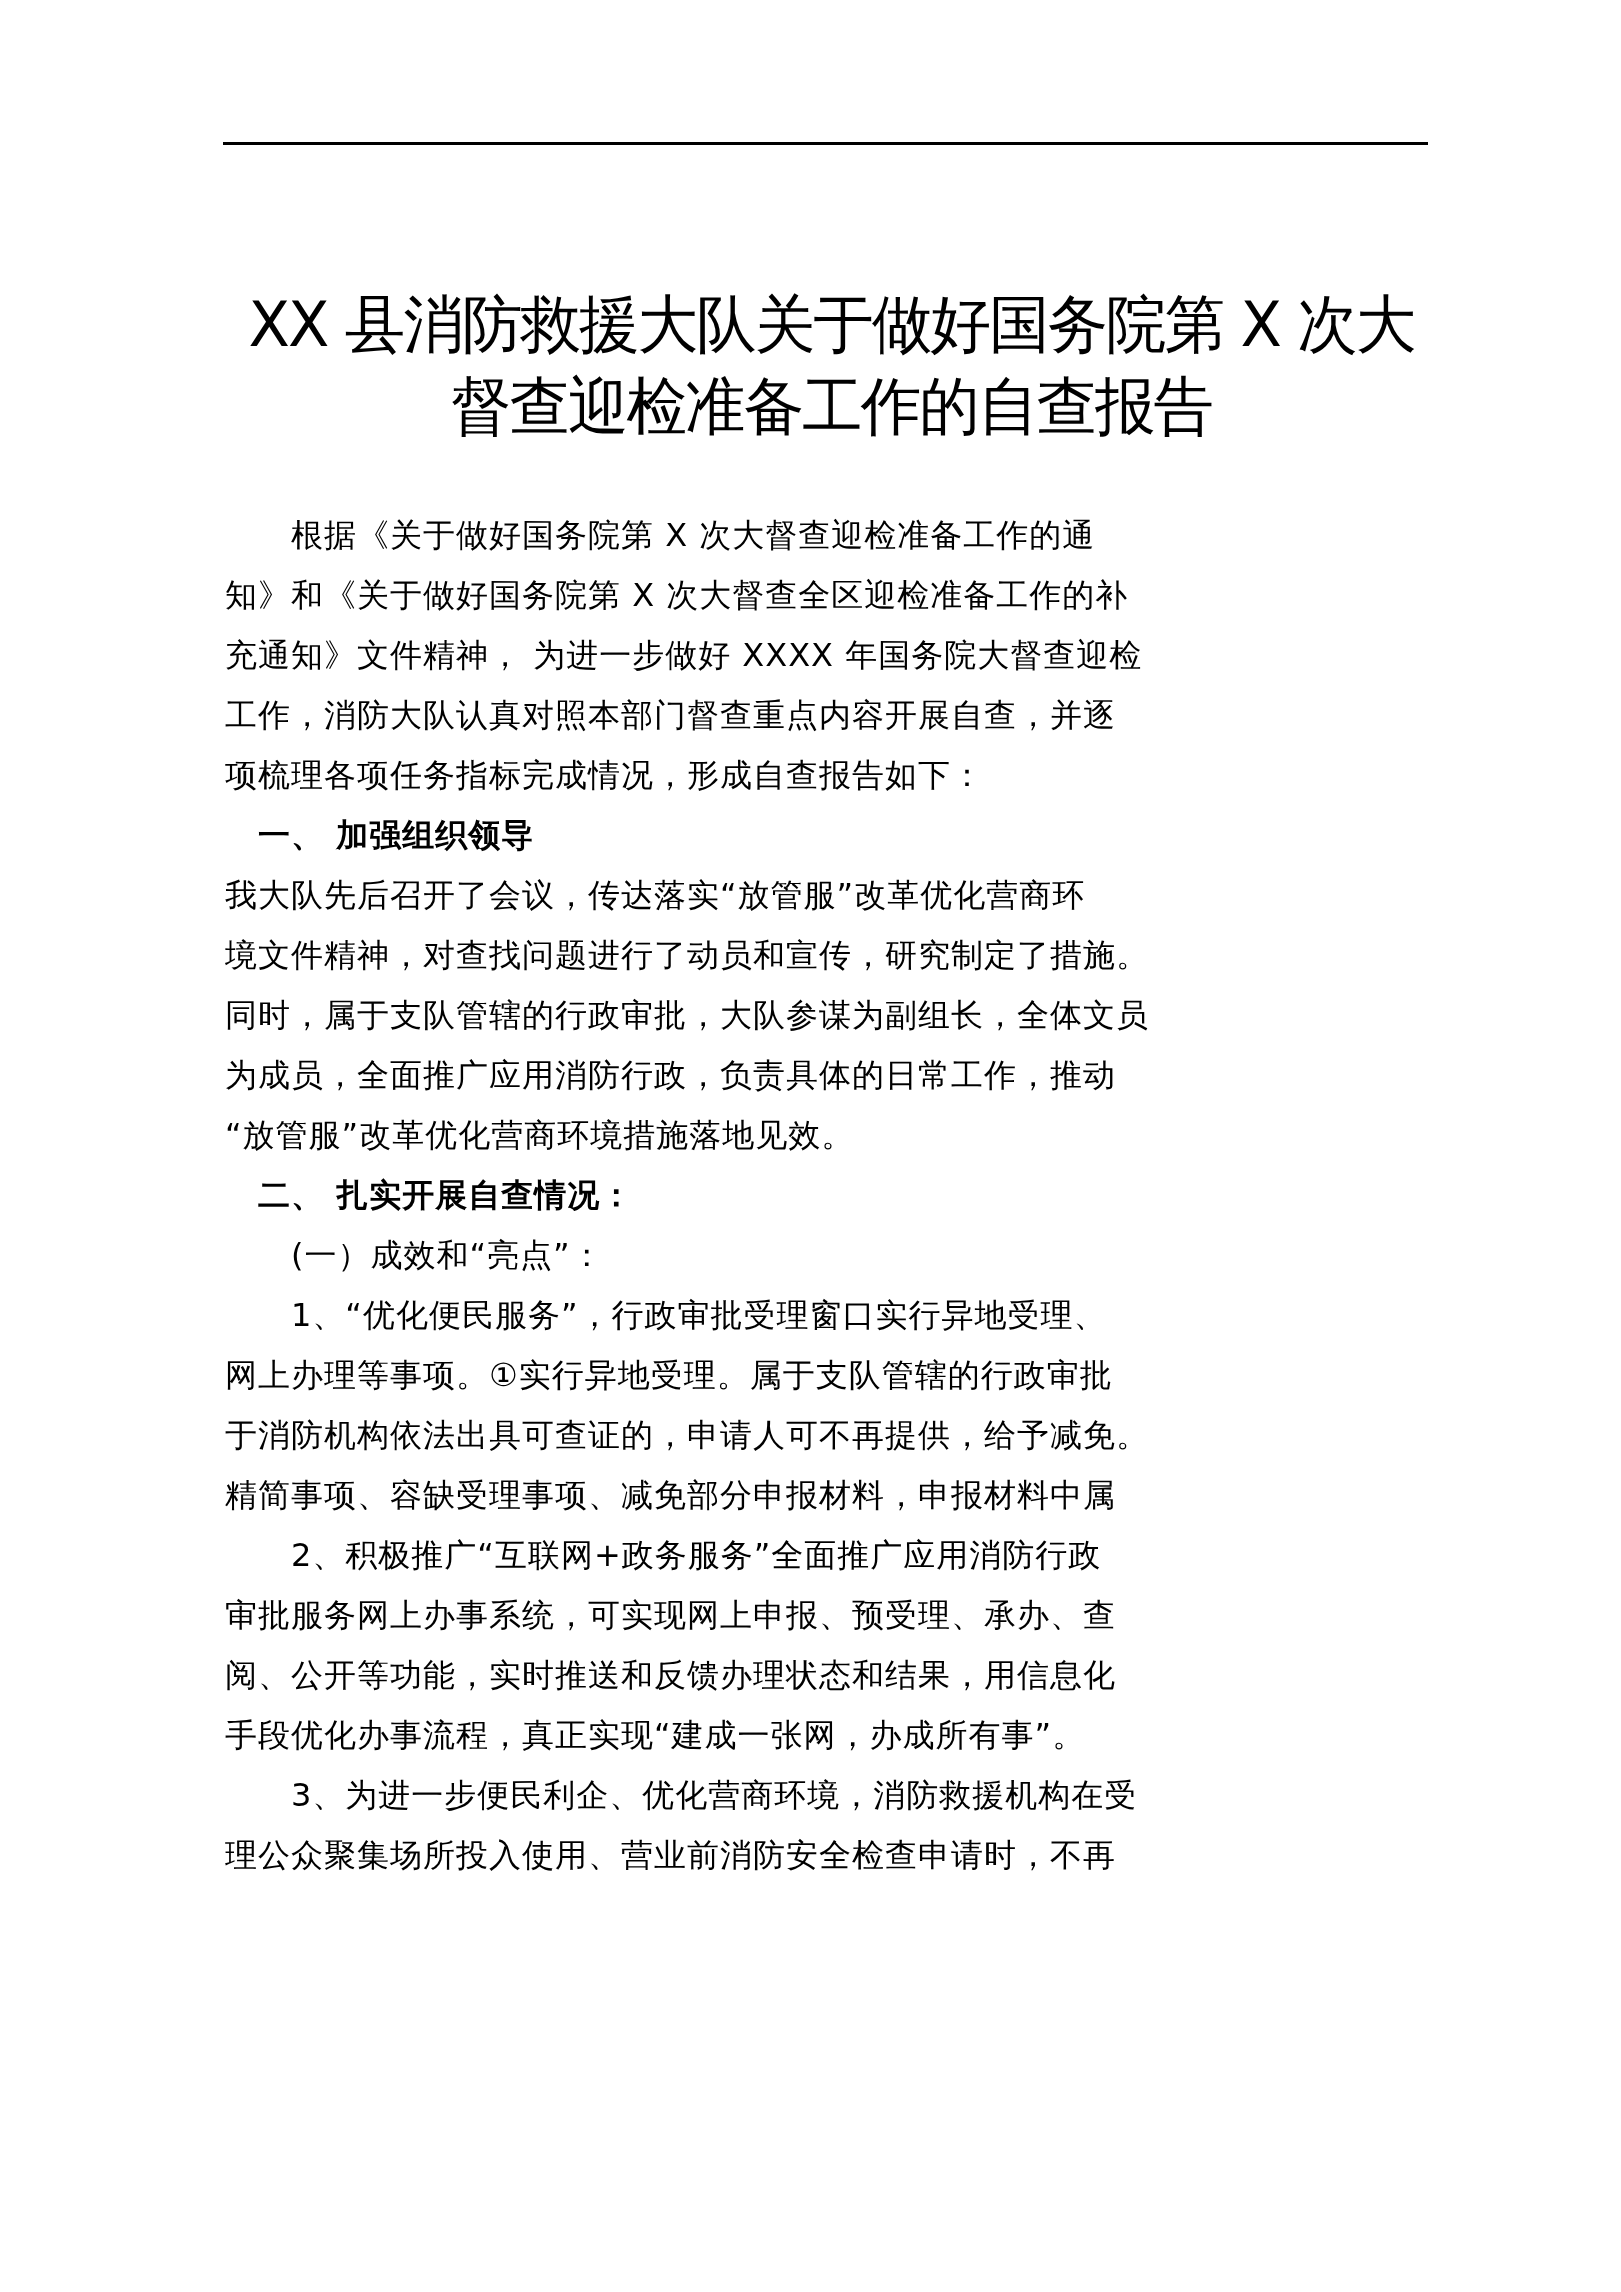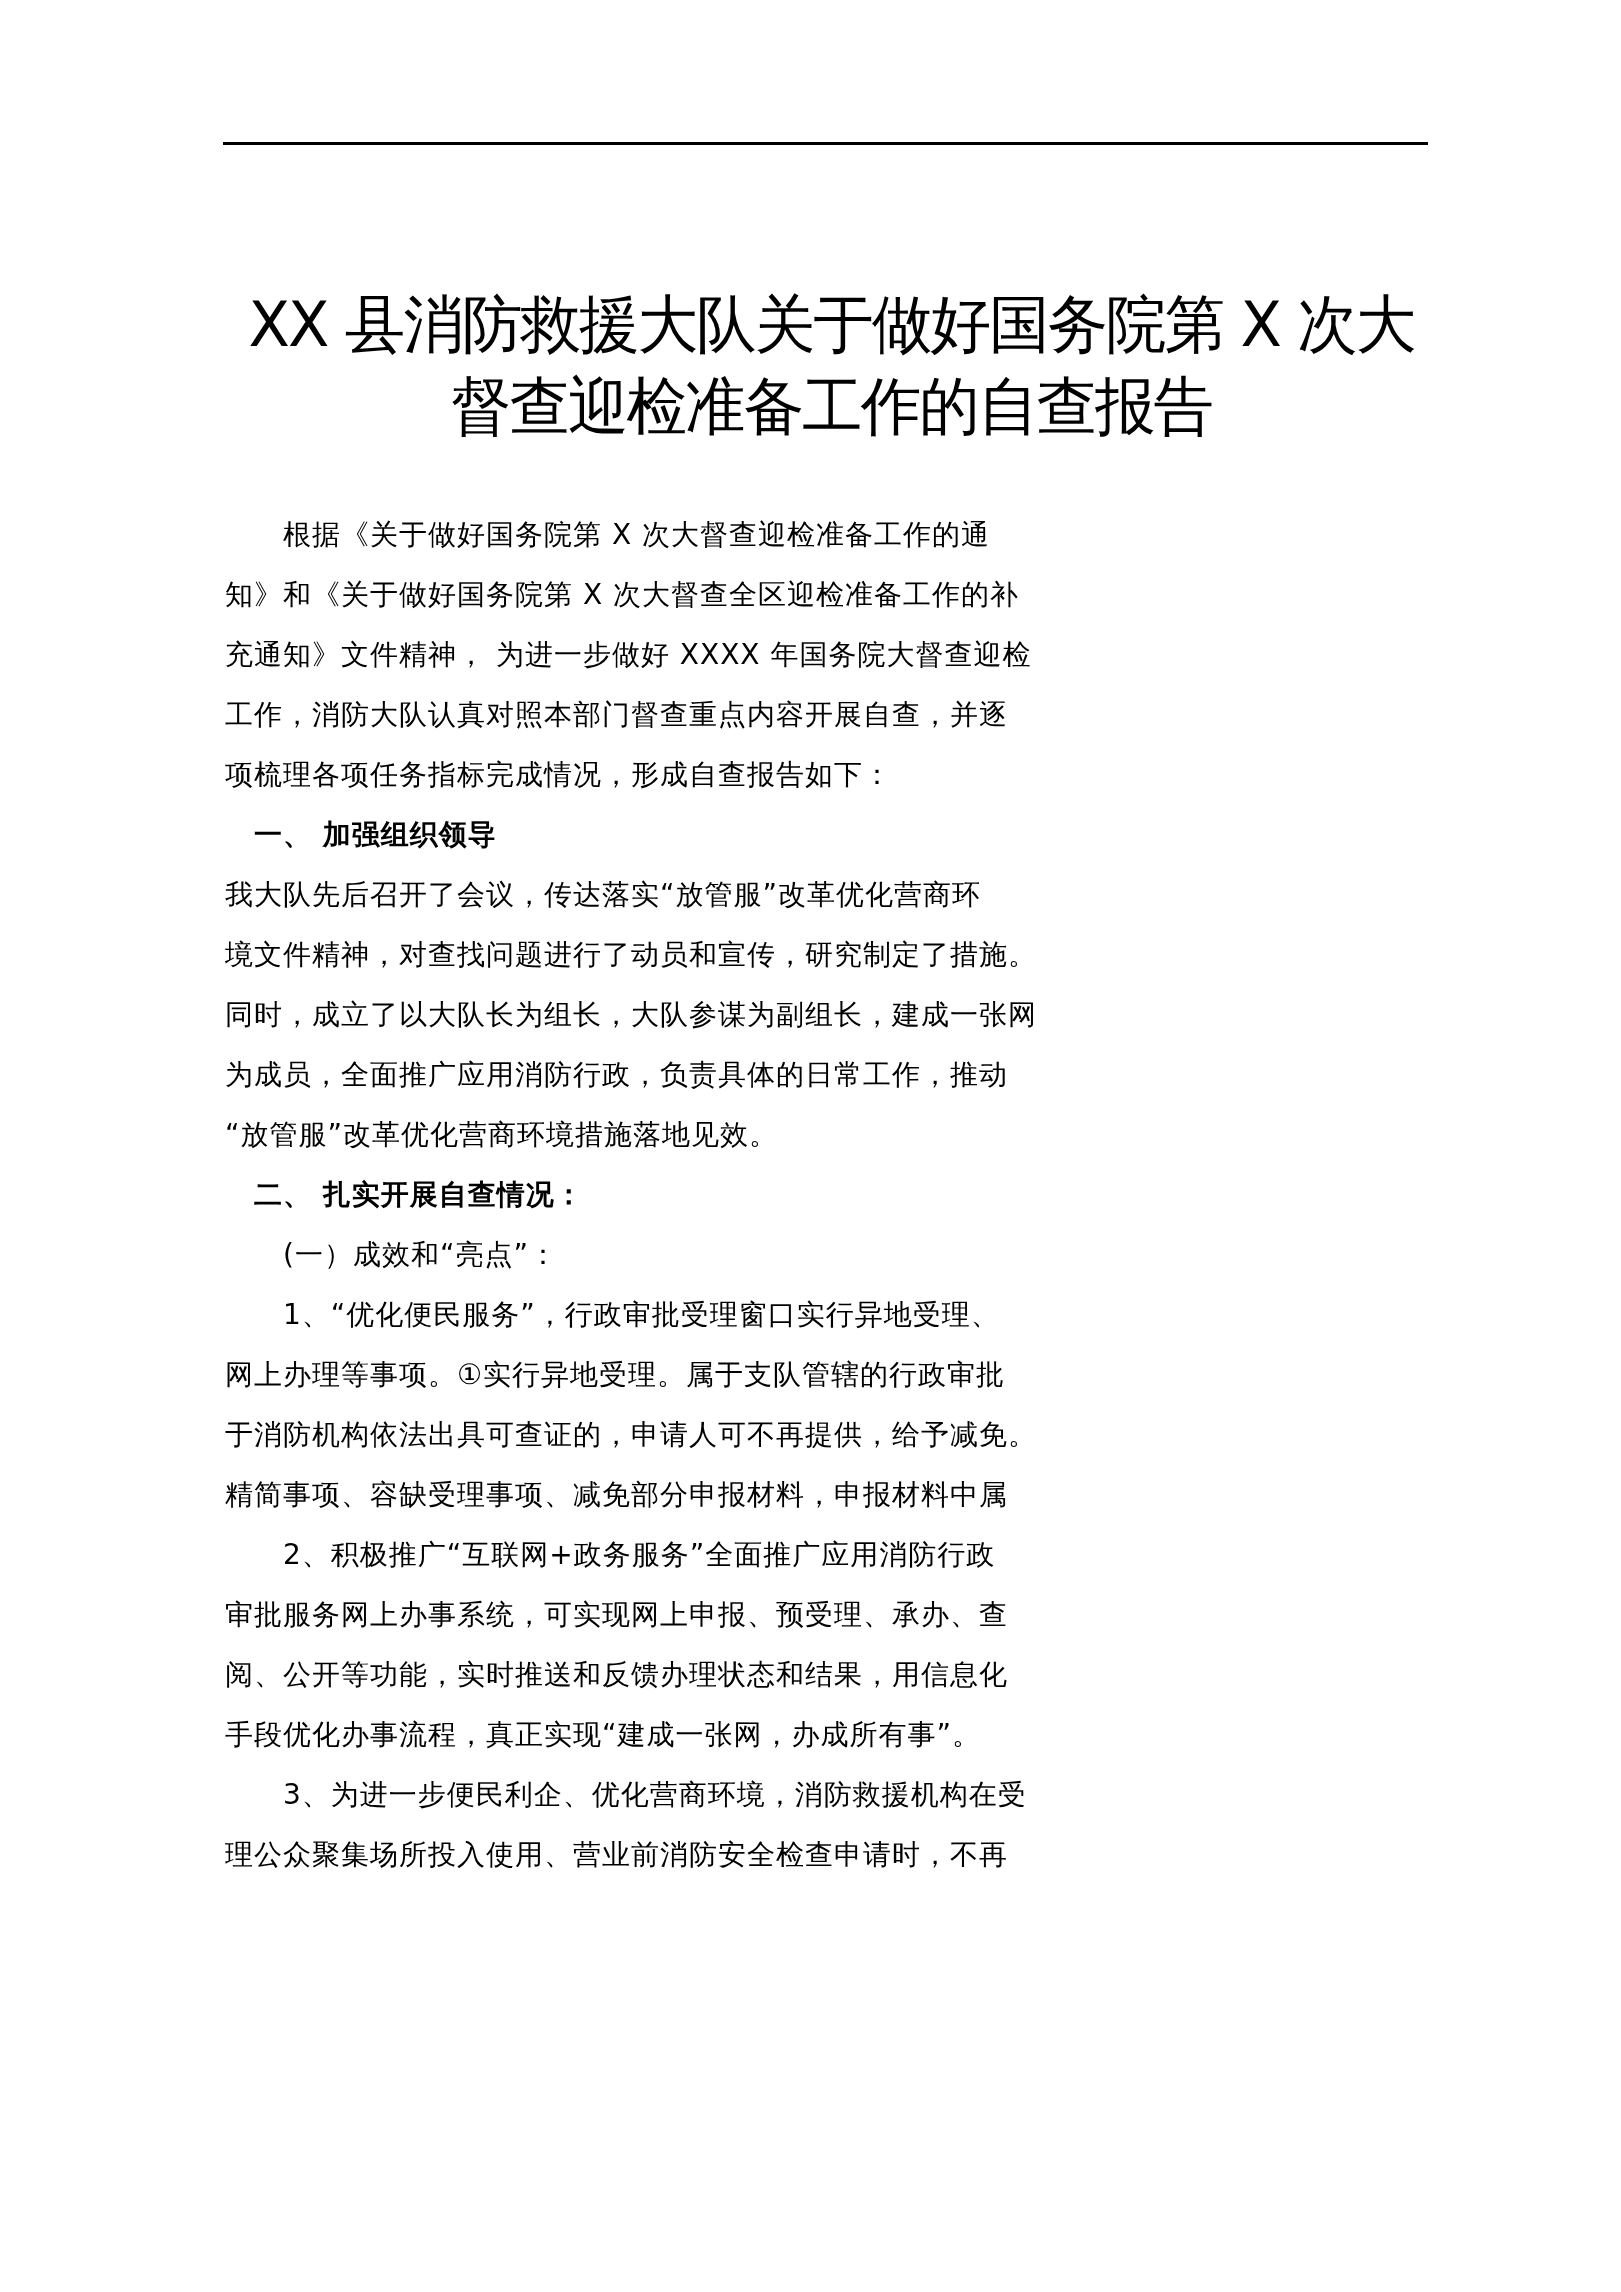--- a/index.html
+++ b/index.html
@@ -2,21 +2,21 @@
 <html><head>
 <meta charset="utf-8">
 <style>
   html, body { margin: 0; padding: 0; background: #ffffff; }
   body { width: 1621px; height: 2293px; position: relative; overflow: hidden;
          font-family: "DejaVu Sans", "Liberation Sans", sans-serif; color: #000; }
   .rule { position: absolute; left: 223px; top: 142px; width: 1205px; height: 2.9px; background: #000; }
   .title { position: absolute; left: 223px; top: 284px; width: 1217px; text-align: center;
            font-size: 63px; line-height: 82px; letter-spacing: -2px; transform: scaleX(0.96); transform-origin: center; }
   .body { position: absolute; left: 225px; top: 505px; width: 1217px; }
-  .p { font-size: 28px; line-height: 60px; margin: 0; letter-spacing: 1px; text-align: justify; text-align-last: left; white-space: normal; }
+  .p { font-size: 32px; line-height: 60px; margin: 0; letter-spacing: 1px; text-align: justify; text-align-last: left; white-space: normal; }
   .line { display: block; white-space: nowrap; }
 </style>
 </head>
 <body>
 
 <div class="rule"></div>
 
 <div class="title">
   <span class="line">XX 县消防救援大队关于做好国务院第 X 次大</span>
   <span class="line">督查迎检准备工作的自查报告</span>
@@ -29,21 +29,21 @@
     <span class="line">充通知》文件精神， 为进一步做好 XXXX 年国务院大督查迎检</span>
     <span class="line">工作，消防大队认真对照本部门督查重点内容开展自查，并逐</span>
     <span class="line">项梳理各项任务指标完成情况，形成自查报告如下：</span>
   </div>
   <div class="p" style="font-weight:bold">
     <span class="line">　一、 加强组织领导</span>
   </div>
   <div class="p">
     <span class="line">我大队先后召开了会议，传达落实“放管服”改革优化营商环</span>
     <span class="line">境文件精神，对查找问题进行了动员和宣传，研究制定了措施。</span>
-    <span class="line">同时，成立了以大队长为组长，大队参谋为副组长，建成一张网</span>
+    <span class="line">同时，属于支队管辖的行政审批，大队参谋为副组长，全体文员</span>
     <span class="line">为成员，全面推广应用消防行政，负责具体的日常工作，推动</span>
     <span class="line">“放管服”改革优化营商环境措施落地见效。</span>
   </div>
   <div class="p" style="font-weight:bold">
     <span class="line">　二、 扎实开展自查情况：</span>
   </div>
   <div class="p">
     <span class="line">　　(一）成效和“亮点”：</span>
   </div>
   <div class="p">

